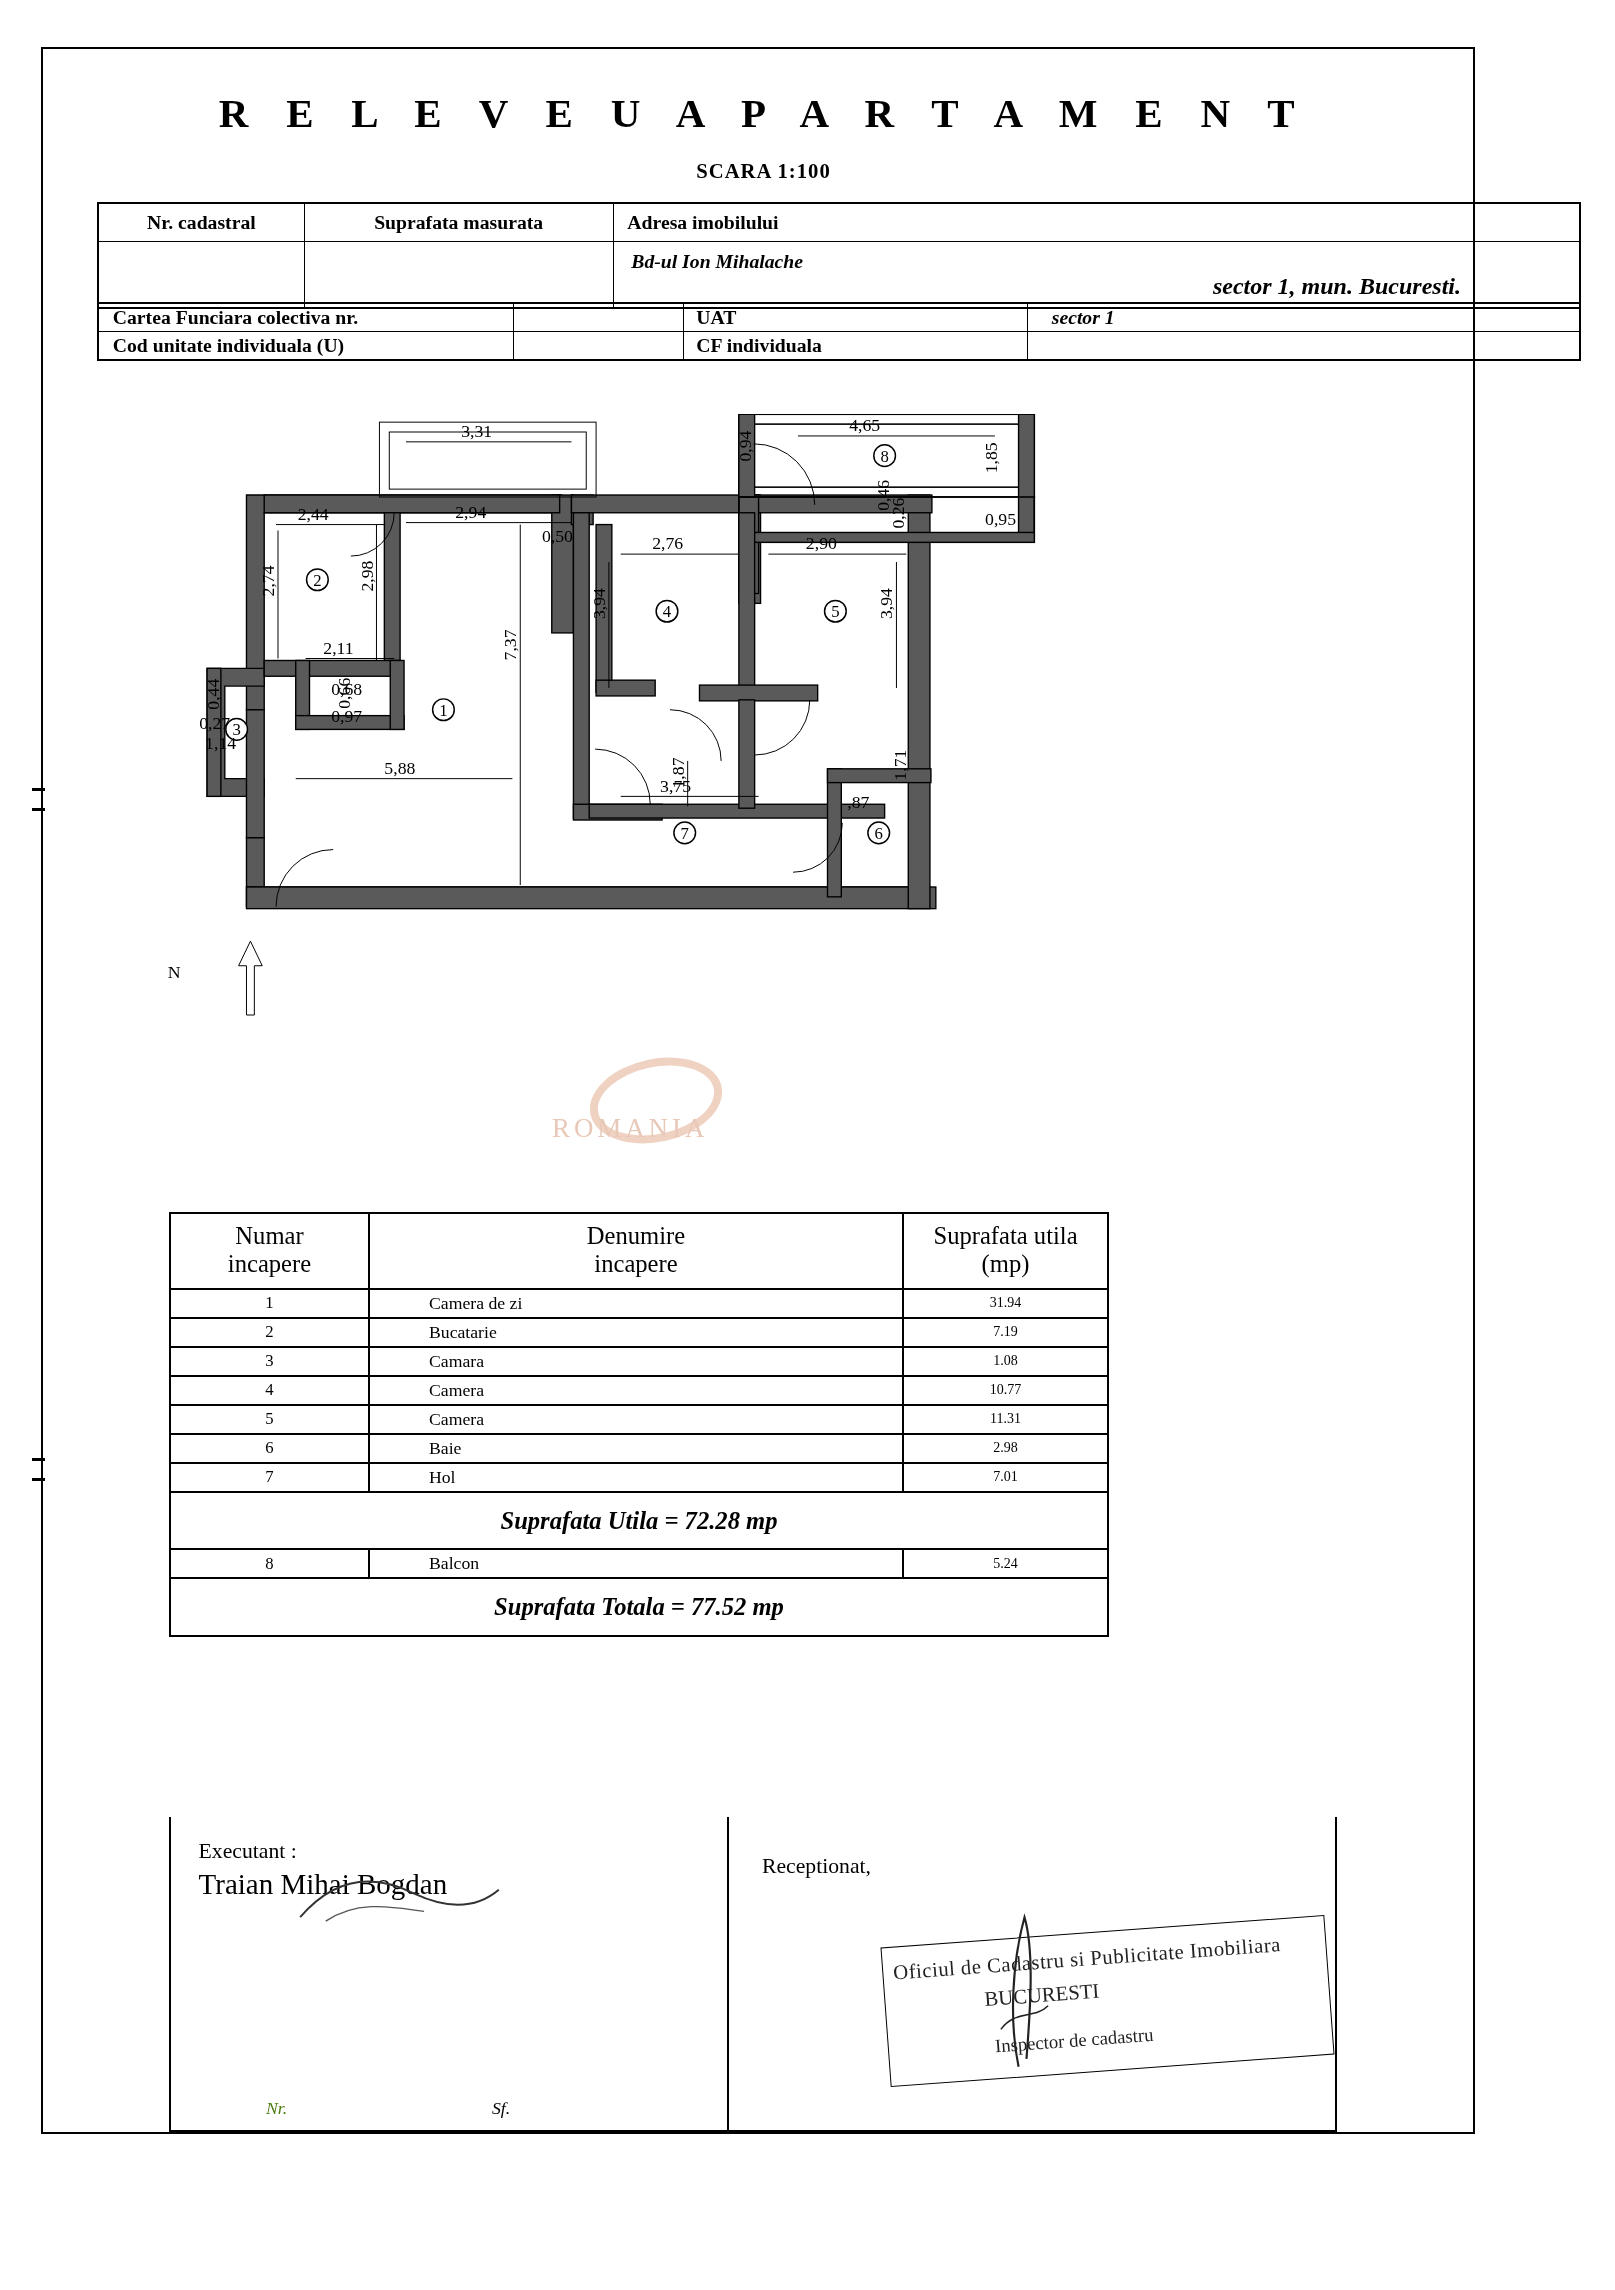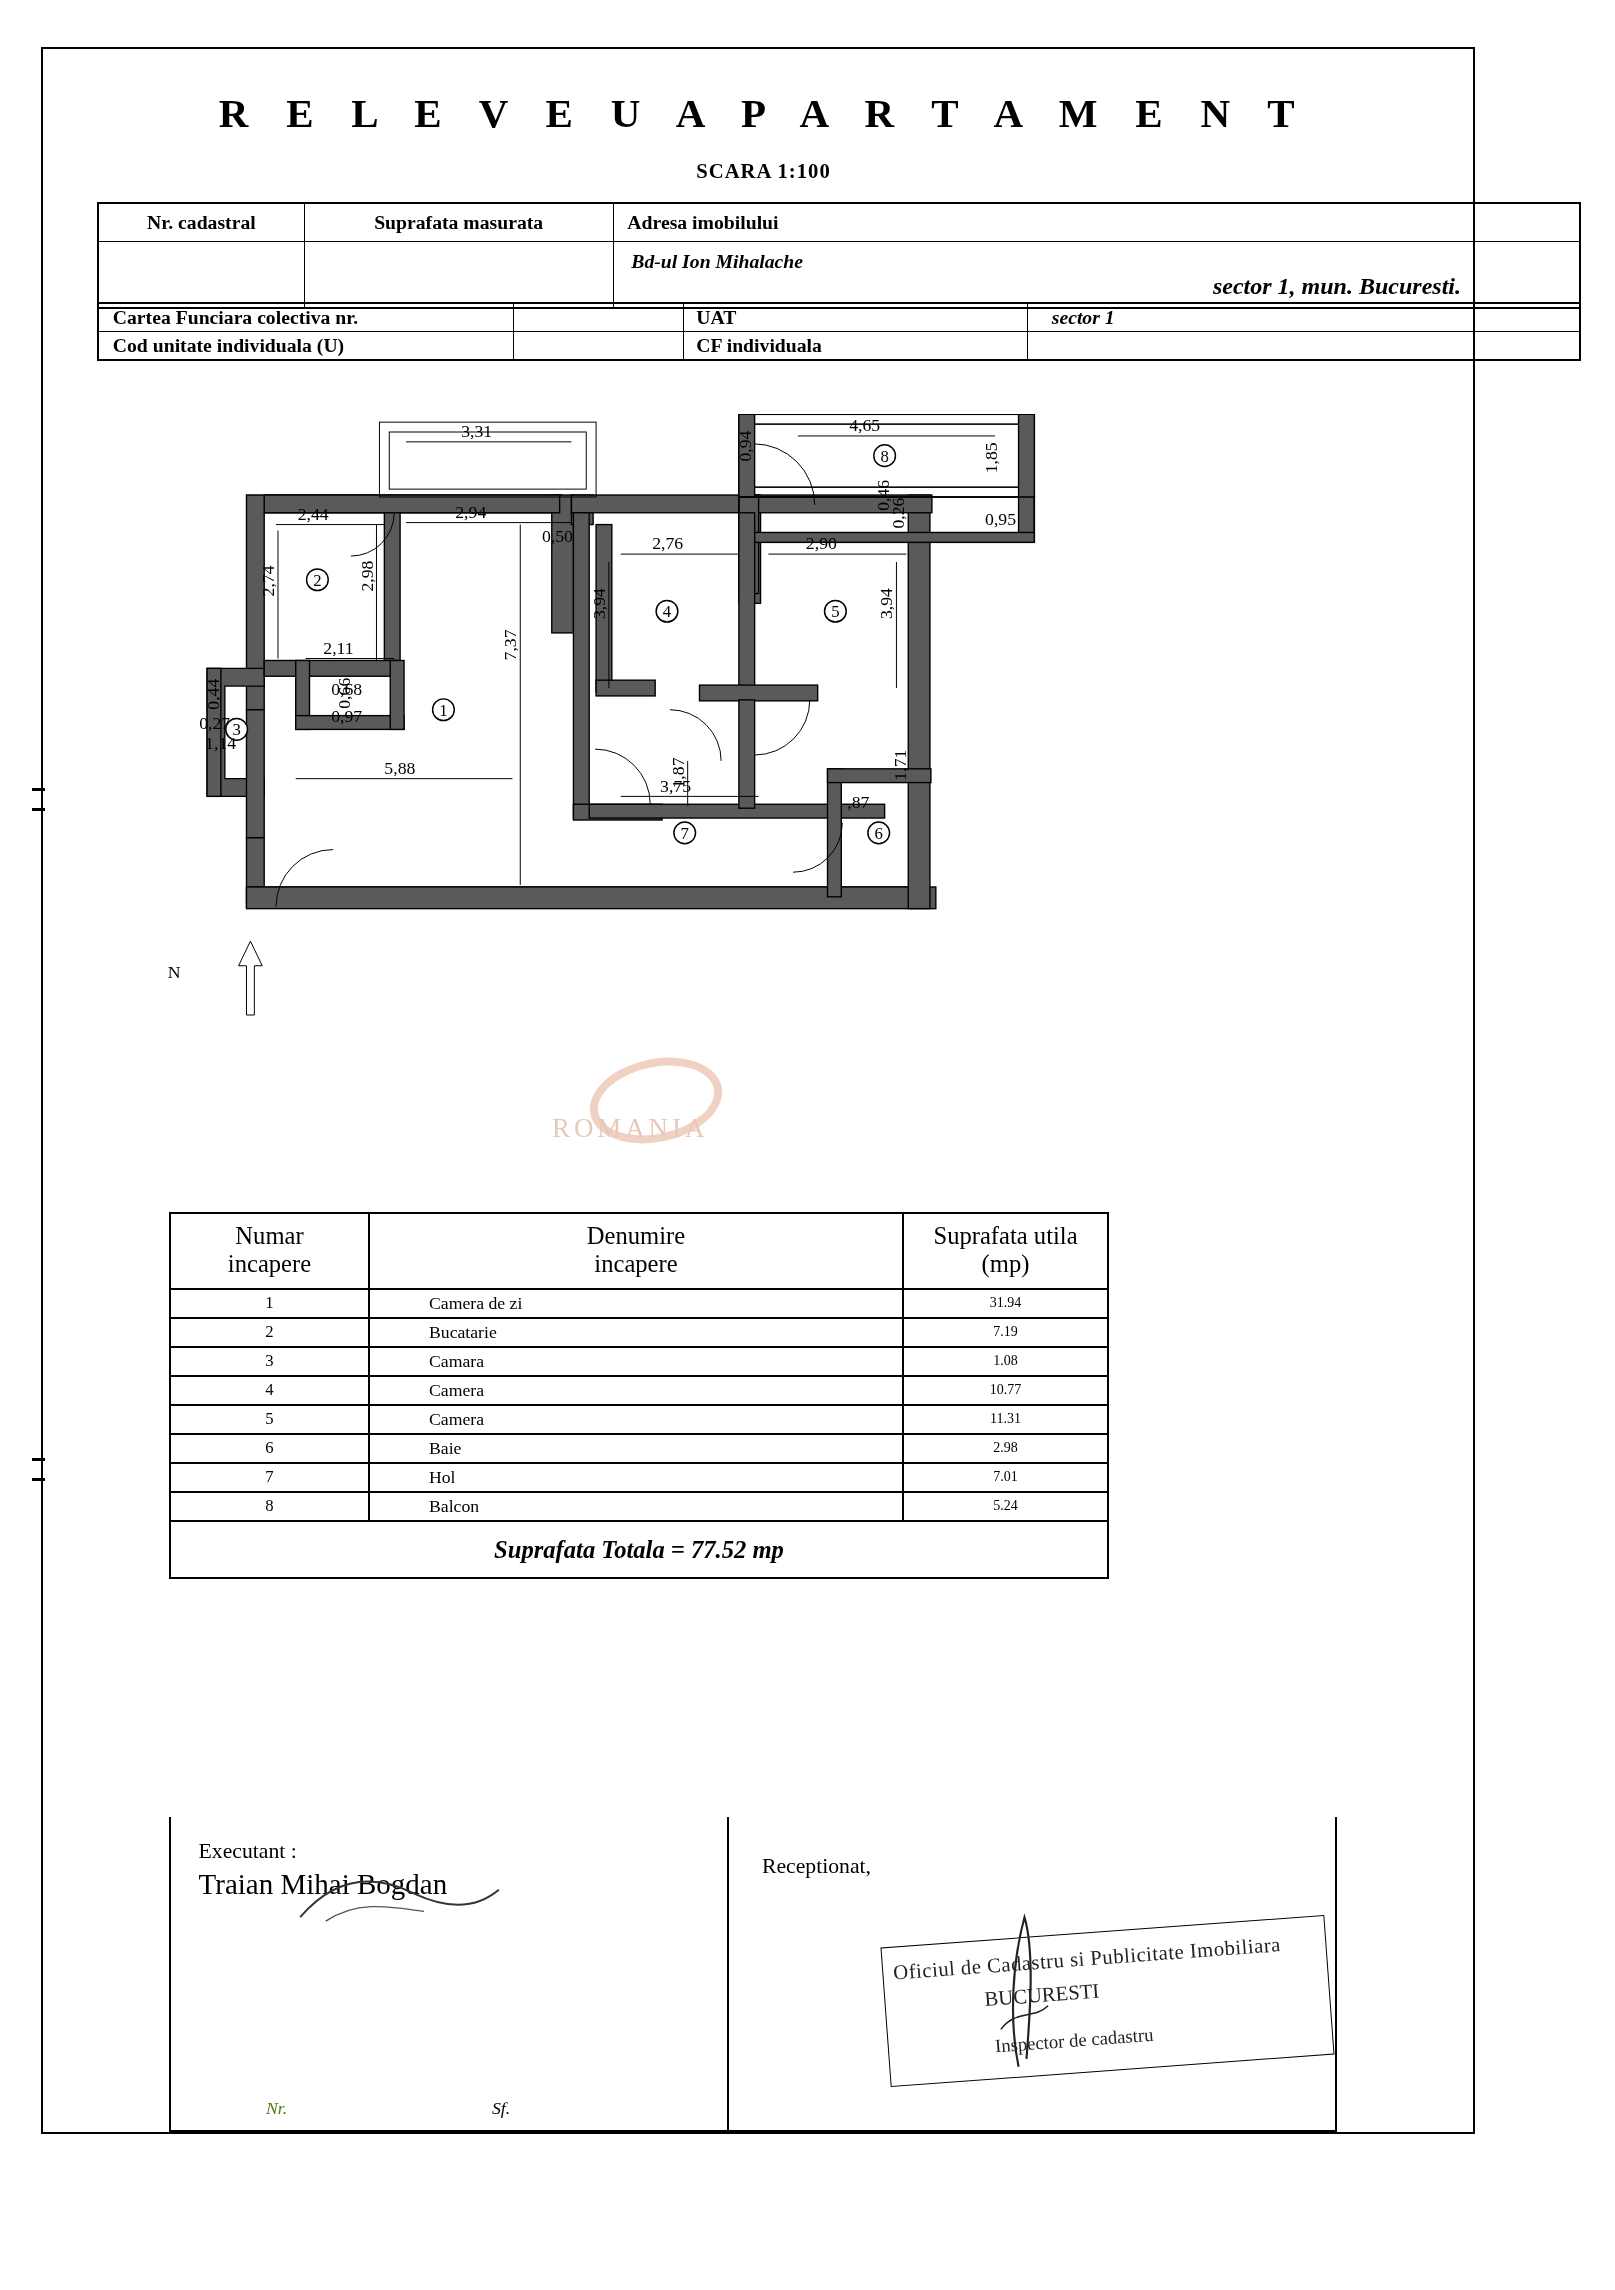--- a/index.html
+++ b/index.html
@@ -347,20 +347,23 @@
           <td class="num">6</td>
           <td class="den">Baie</td>
           <td class="sup">2.98</td>
         </tr>
     <tr>
           <td class="num">7</td>
           <td class="den">Hol</td>
           <td class="sup">7.01</td>
         </tr>
 
+    <tr>
+          <td class="total" colspan="3">Suprafata Utila = 72.28 mp</td>
+        </tr>
 
     <tr>
           <td class="num">8</td>
           <td class="den">Balcon</td>
           <td class="sup">5.24</td>
         </tr>
 
     <tr>
           <td class="total" colspan="3">Suprafata Totala = 77.52 mp</td>
         </tr>

